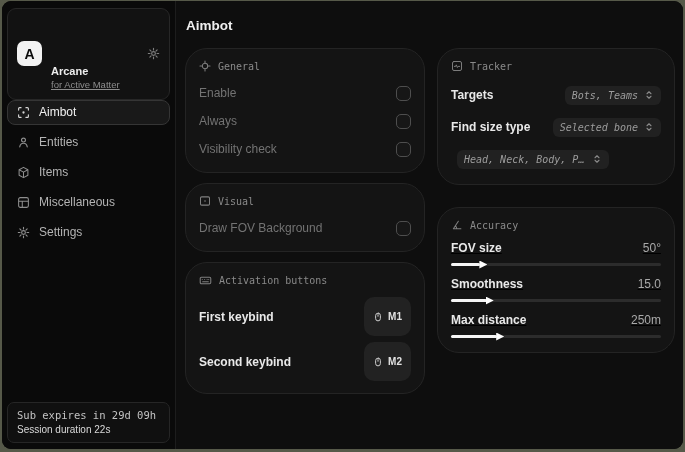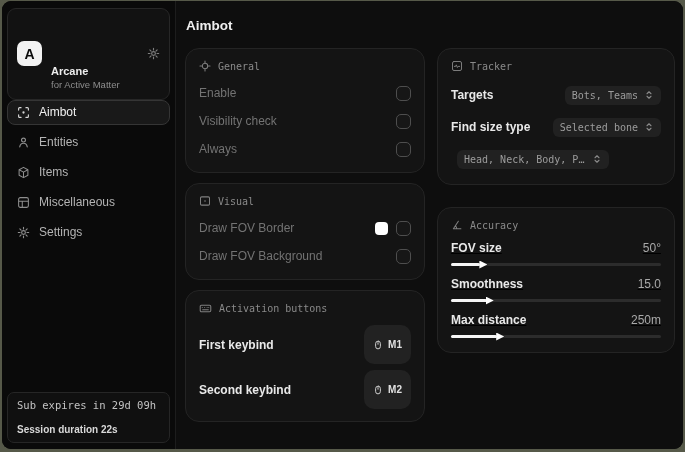--- a/index.html
+++ b/index.html
@@ -20,50 +20,50 @@
     background:#121212; border:1px solid #272727; border-radius:9px;
     padding:8px 9px; margin:0 1px;
   }
   .logo {
     width:25px; height:25px; border-radius:7px; background:#f2f2f2;
     color:#0a0a0a; font-weight:bold; font-size:14px;
     display:flex; align-items:center; justify-content:center;
   }
   .brand-text { flex:1; line-height:1.25;margin-top:48px; }
   .brand-name { font-size:11px; font-weight:bold; color:#ededed; }
-  .brand-sub { font-size:9.5px; color:#8d8d8d; }
+  .brand-sub { font-size:9.5px; color:#8d8d8d;text-decoration:underline; }
   .brand-gear { color:#7d7d7d; display:flex; }
   .category-label { font-size:10px; color:#747474; margin:13px 6px 6px 6px; }
   .nav { display:flex; flex-direction:column; gap:3px; }
   .nav-item {
     display:flex; align-items:center; gap:9px; height:25px;
     padding:0 9px; margin:0 1px; border-radius:8px; border:1px solid transparent;
     font-size:12px; color:#b4b4b4; cursor:pointer;
   }
   .nav-item .nicon { color:#8e8e8e; display:flex; }
   .nav-item.active {
     background:#191919; border-color:#353535; color:#f1f1f1;
   }
   .nav-item.active .nicon { color:#d8d8d8; }
   .nav-item { margin-bottom:2px; }
   .sidebar-spacer { flex:1; }
   .sub-card {
     background:#101010; border:1px solid #262626; border-radius:7px;
     padding:6px 9px 7px 9px; margin:0 1px;
   }
   .sub-line1 { font-family:"DejaVu Sans Mono", monospace; font-size:10.5px; color:#c3c3c3; }
-  .sub-line2 { font-size:10px; font-weight:bold; color:#d9d9d9; margin-top:13px; }
+  .sub-line2 { font-size:10px; font-weight:normal; color:#d9d9d9; margin-top:3px; }
   
   .main { flex:1; background:#0e0e0e; padding:15px 12px 12px 9px; overflow:hidden; }
   .page-title { font-size:13.5px; font-weight:bold; color:#f0f0f0; margin:2px 0 15px 1px; }
   .columns { display:flex; gap:12px; align-items:flex-start; }
   .col-left { width:240px; min-width:240px; display:flex; flex-direction:column; gap:10px; }
   .col-right { width:238px; min-width:238px; display:flex; flex-direction:column; gap:22px; }
   .card {
-    background:#141414; border:1px solid #242424; border-radius:14px;
+    background:#141414; border:1px solid #242424; border-radius:22px;
     padding:11px 13px 12px 13px;
   }
   .card-header {
     display:flex; align-items:center; gap:7px;
     font-family:"DejaVu Sans Mono", monospace; font-size:10px; color:#8a8a8a;
     margin-bottom:10px;
   }
   .card-header .hicon { color:#7f7f7f; display:flex; }
   .row { display:flex; align-items:center; justify-content:space-between; min-height:22px; }
   .row + .row { margin-top:6px; }
@@ -80,21 +80,21 @@
     background:#222222; border-radius:10px; padding:14px 9px;
     color:#e2e2e2; font-size:10px; font-weight:bold; cursor:pointer;
   }
   .key-pill .micon { color:#cfcfcf; display:flex; }
   .select-pill {
     display:flex; align-items:center; gap:6px;
     background:#212121; border-radius:6px; padding:4px 7px;
     font-family:"DejaVu Sans Mono", monospace; font-size:10px; color:#9c9c9c;
     cursor:pointer; max-width:152px;
   }
-  .select-pill .pill-text { white-space:nowrap; overflow:hidden; text-overflow:ellipsis; }
+  .select-pill .pill-text { white-space:nowrap; overflow:hidden; text-overflow:ellipsis;font-style:italic; }
   .select-pill .uicon { color:#8a8a8a; display:flex; flex:none; }
   .slider-row { margin-bottom:11px; }
   .slider-row:last-child { margin-bottom:2px; }
   .slider-head { display:flex; align-items:flex-end; justify-content:space-between;text-decoration:underline; }
   .slider-value { font-size:12px; color:#a9a9a9; }
   .slider-track {
     position:relative; height:3px; border-radius:2px; background:#2c2c2c;
     margin-top:8px; cursor:pointer;
   }
   .slider-fill { position:absolute; left:0; top:0; height:3px; border-radius:2px; background:#f5f5f5; }
@@ -197,45 +197,38 @@
                 <path d="M8 1.3v2M8 12.7v2M1.3 8h2M12.7 8h2"></path>
               </svg>
             </span>
             <span>General</span>
           </div>
           <div class="row">
             <span class="row-label">Enable</span>
             <span class="checkbox"></span>
           </div>
           <div class="row">
+            <span class="row-label">Always</span>
+            <span class="checkbox"></span>
+          </div>
+          <div class="row">
             <span class="row-label">Visibility check</span>
-            <span class="checkbox"></span>
-          </div>
-          <div class="row">
-            <span class="row-label">Always</span>
             <span class="checkbox"></span>
           </div>
         </div>
 
         <div class="card">
           <div class="card-header">
             <span class="hicon">
               <svg width="12" height="12" viewBox="0 0 16 16" fill="none" stroke="currentColor" stroke-width="1.4" stroke-linecap="round">
                 <rect x="2" y="2.5" width="12" height="11" rx="1.6"></rect>
                 <circle cx="8" cy="8" r="1.1" fill="currentColor" stroke="none"></circle>
               </svg>
             </span>
             <span>Visual</span>
-          </div>
-          <div class="row">
-            <span class="row-label">Draw FOV Border</span>
-            <span class="right-controls">
-              <span class="swatch" style="background: rgb(255, 255, 255);"></span>
-              <span class="checkbox"></span>
-            </span>
           </div>
           <div class="row">
             <span class="row-label">Draw FOV Background</span>
             <span class="checkbox"></span>
           </div>
         </div>
 
         <div class="card">
           <div class="card-header">
             <span class="hicon">

